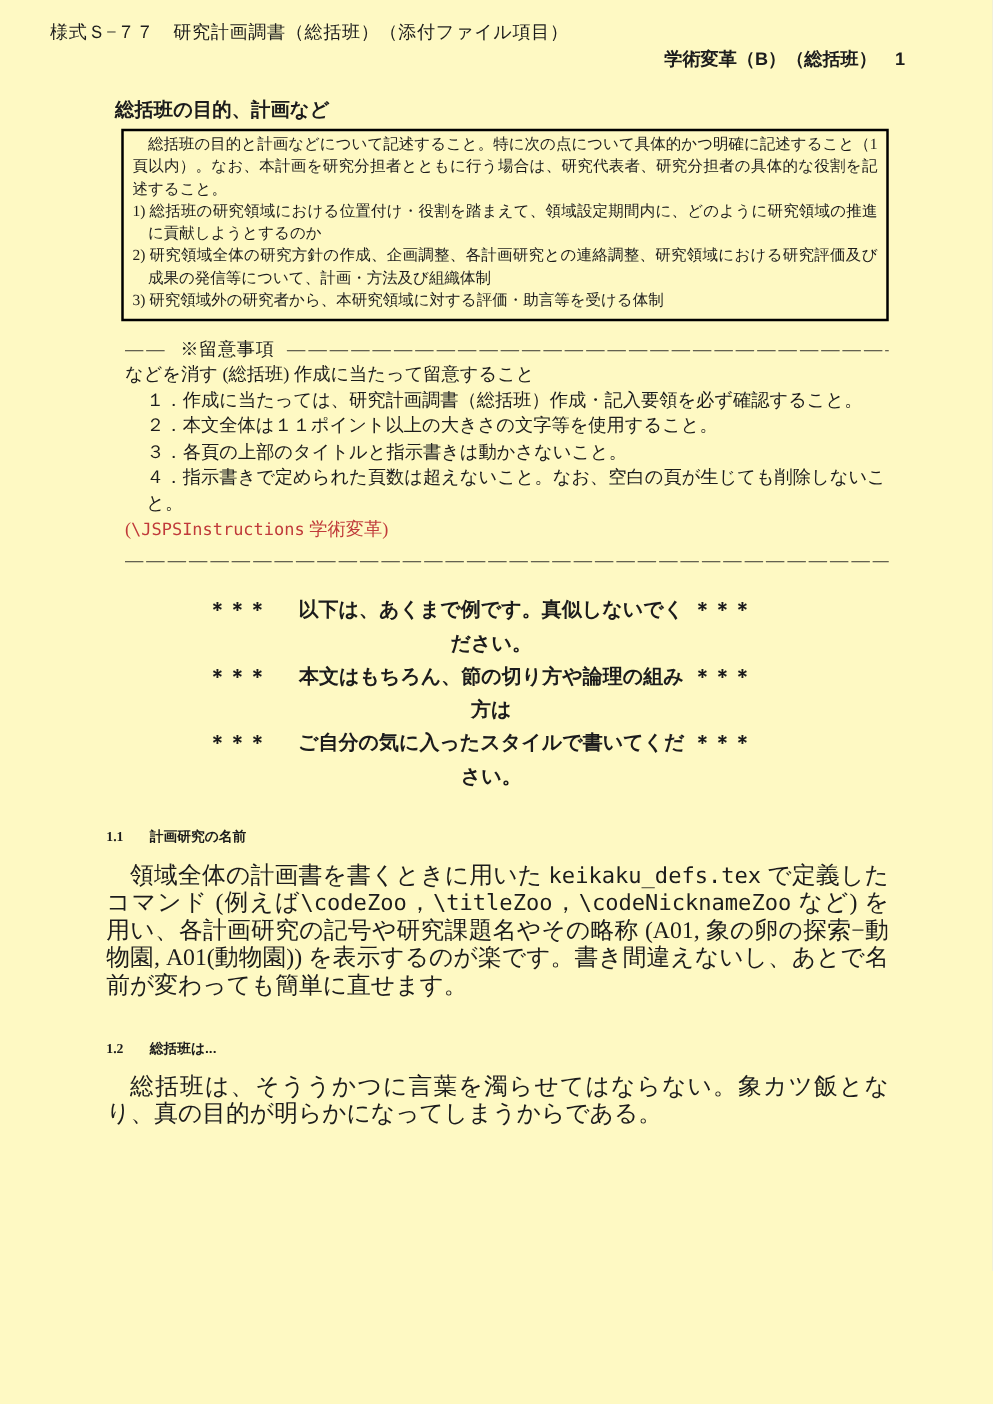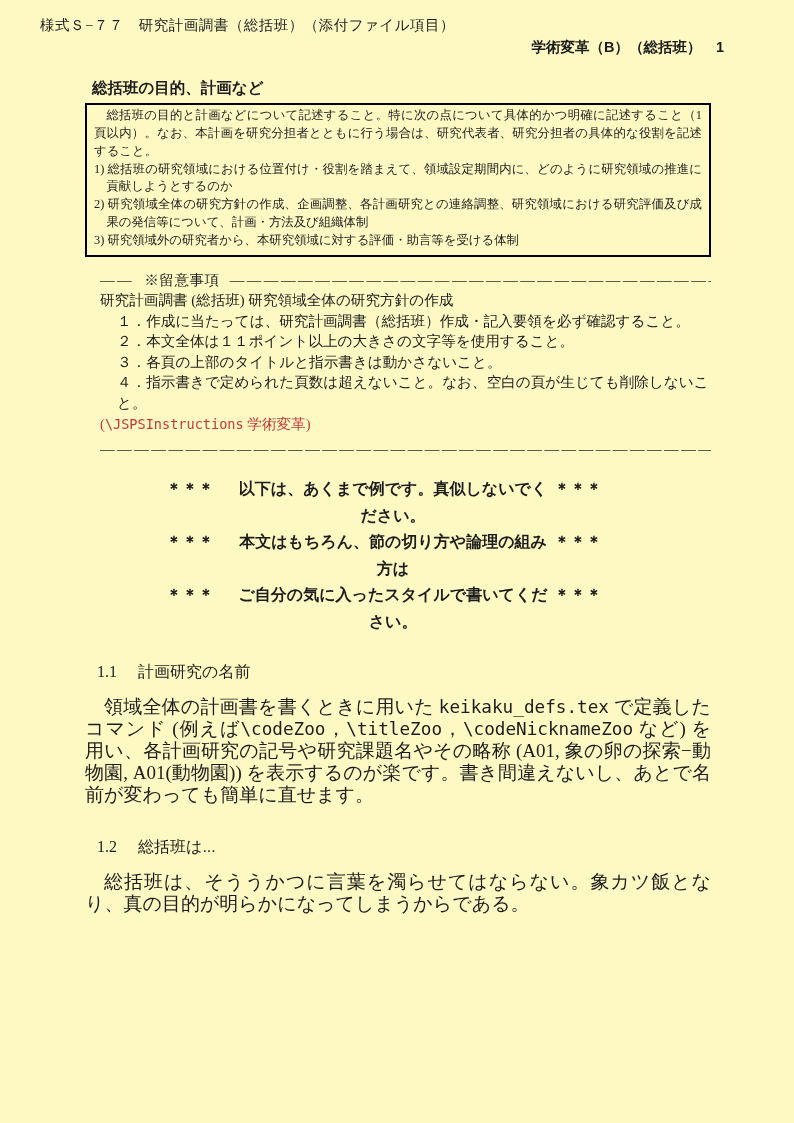--- a/index.html
+++ b/index.html
@@ -28,20 +28,21 @@
 
   .box-title{
     margin:0 0 4px 7px;
     font-size:15.5px;font-weight:bold;
   }
   .inst-box{
     border:2px solid #000;
     padding:2px 7px 5px 7px;
     font-size:12.4px;line-height:1.44;
     text-align:justify;
+    margin-left:12px;
   }
   .inst-intro{margin:0;text-indent:1em;}
   .inst-item{margin:0;padding-left:1em;text-indent:-1em;}
 
   .notes{margin-top:13px;margin-left:15px;font-size:14.6px;line-height:20.5px;}
   .rule{
     white-space:nowrap;overflow:hidden;
     letter-spacing:2.5px;line-height:20.5px;
   }
   .rule .rule-label{letter-spacing:0.5px;margin:0 10px;}
@@ -52,21 +53,21 @@
     text-indent:0.85em;text-align:justify;
     color:var(--warning-color,#c03a3a);
   }
   .warning-note{margin:1px 0 4px 0;color:var(--warning-color,#c03a3a);}
 
   .examples{margin:17px 0 0 81px;width:436px;font-size:16px;font-weight:bold;line-height:26.5px;}
   .star-line{display:flex;}
   .star-mid{flex:1;margin-left:18px;text-align:center;}
 
   .section{margin-top:27px;}
-  .section-head{margin:12px;font-size:16px;font-weight:normal;}
+  .section-head{margin:0;font-size:11px;font-weight:bold;}
   .section-title{margin-left:21px;}
   .section-body{
     margin:13px 0 0 0;width:626px;
     font-size:19px;line-height:22px;
     text-indent:1em;text-align:justify;
   }
   .section + .section{margin-top:31px;}
 </style>
 </head>
 <body>
@@ -82,21 +83,21 @@
 
     <div class="inst-box">
       <p class="inst-intro">総括班の目的と計画などについて記述すること。特に次の点について具体的かつ明確に記述すること（1頁以内）。なお、本計画を研究分担者とともに行う場合は、研究代表者、研究分担者の具体的な役割を記述すること。</p>
       <p class="inst-item">1) 総括班の研究領域における位置付け・役割を踏まえて、領域設定期間内に、どのように研究領域の推進に貢献しようとするのか</p>
       <p class="inst-item">2) 研究領域全体の研究方針の作成、企画調整、各計画研究との連絡調整、研究領域における研究評価及び成果の発信等について、計画・方法及び組織体制</p>
       <p class="inst-item">3) 研究領域外の研究者から、本研究領域に対する評価・助言等を受ける体制</p>
     </div>
 
     <div class="notes">
       <div class="rule"><span>——</span><span class="rule-label">※留意事項</span><span>—————————————————————————————————</span></div>
-      <p class="notes-heading">研究計画調書 (総括班) 研究領域全体の研究方針の作成</p>
+      <p class="notes-heading">などを消す (総括班) 作成に当たって留意すること</p>
       <p class="notes-item">１．作成に当たっては、研究計画調書（総括班）作成・記入要領を必ず確認すること。</p>
       <p class="notes-item">２．本文全体は１１ポイント以上の大きさの文字等を使用すること。</p>
       <p class="notes-item">３．各頁の上部のタイトルと指示書きは動かさないこと。</p>
       <p class="notes-item">４．指示書きで定められた頁数は超えないこと。なお、空白の頁が生じても削除しないこと。</p>
       <p class="warning-note"><span>(</span><span class="mono">\JSPSInstructions</span><span> 学術変革)</span></p>
       <div class="rule">——————————————————————————————————————————</div>
     </div>
 
     <div class="examples gothic">
       <div class="star-line">

